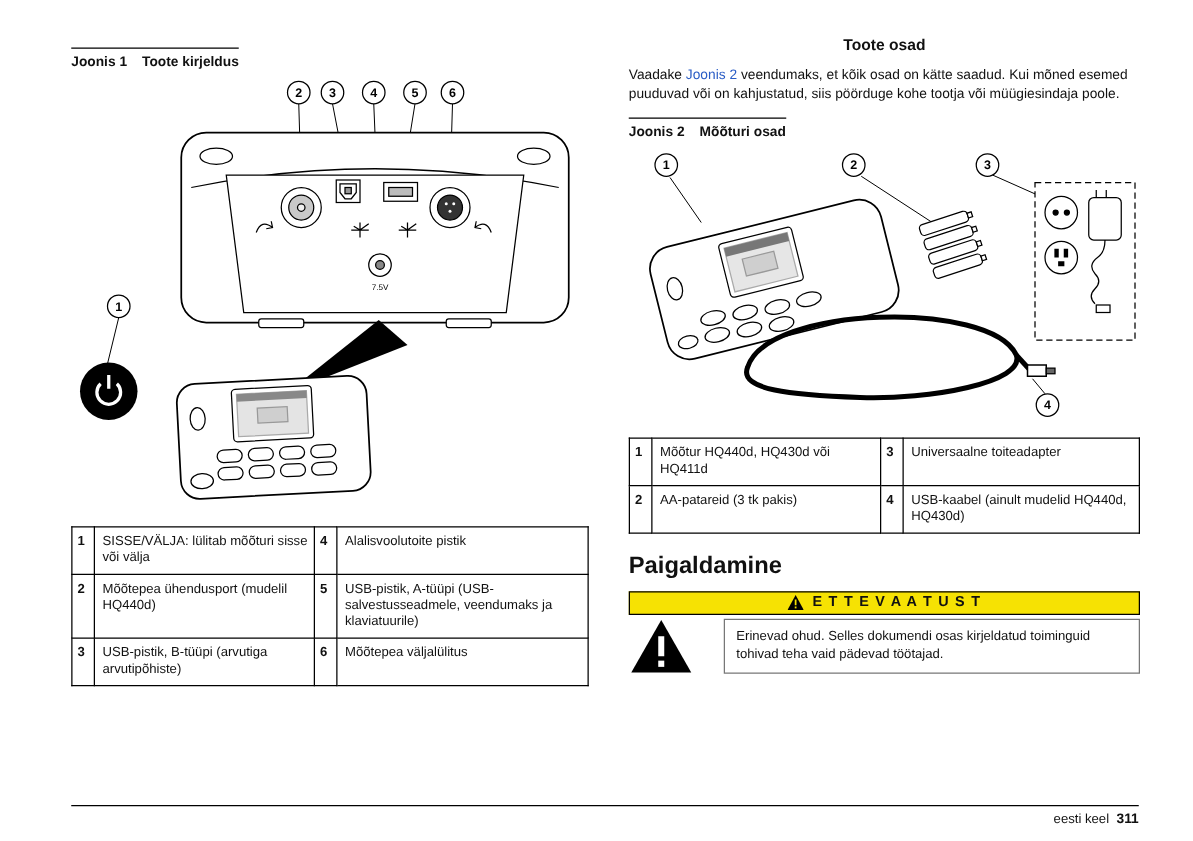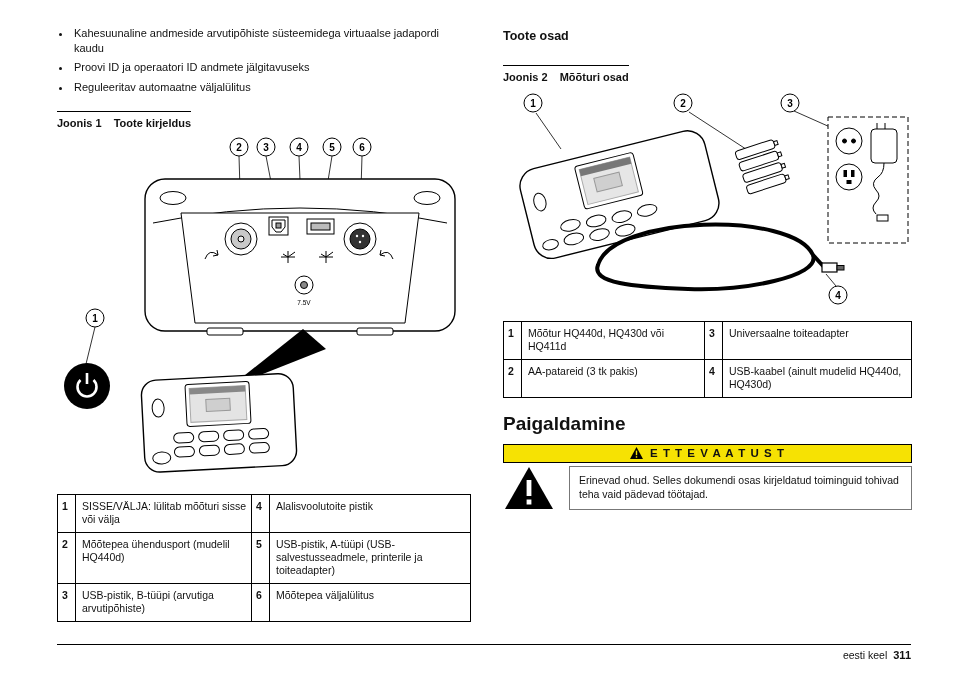--- a/index.html
+++ b/index.html
@@ -16,49 +16,44 @@
   .fig-caption { display:inline-block; margin-top:12px; border-top:1px solid #000; padding-top:5px;
                  font-size:11px; font-weight:bold; }
   .fig-caption .cap-label { margin-right:12px; }
 
   svg.fig { display:block; margin-top:2px; }
 
   table.parts-table { border-collapse:collapse; width:100%; font-size:10.5px; margin-top:13px; table-layout:fixed; }
   table.parts-table td { border:1px solid #000; padding:5px 5px 6px 6px; vertical-align:top; line-height:13px; }
   table.parts-table td.num { font-weight:bold; width:18px; padding-left:4px; padding-right:2px; }
 
-  .sec-title { font-size:12.5px; font-weight:bold; margin:3px 0 10px; }
+  .sec-title { font-size:12.5px; font-weight:bold; margin:3px 0 10px;text-align:center; }
   .big-title { font-size:19px; font-weight:bold; margin:15px 0 9px; }
   p.intro { font-size:11px; line-height:14.5px; margin:0; }
   a.fig-link { color:#2A5CC5; text-decoration:none; }
 
   .caution { margin-top:2px; }
   .caution-header { display:flex; align-items:center; justify-content:center; gap:7px;
                     background:#F6E203; border:1px solid #000; font-weight:bold; font-size:11.5px;
                     letter-spacing:1px; padding:2px 0 3px; }
-  .caution-body { display:flex; margin-top:3px; gap:14px; align-items:stretch; }
+  .caution-body { display:flex; margin-top:3px; gap:24px; align-items:stretch; }
   .caution-icon { flex:0 0 52px; display:flex; align-items:center; justify-content:center; }
   .caution-text { flex:1; border:1px solid #777; padding:7px 9px; font-size:10.5px; line-height:13.5px; }
 
   .footer { position:absolute; left:57px; top:644px; width:854px; border-top:1px solid #000;
             padding-top:4px; text-align:right; font-size:10.5px; }
   .footer b { margin-left:6px; font-size:11px; }
 </style>
 </head>
 <body>
 
 <div class="page">
 
   <div class="col-left">
 
-    <ul class="bullets">
-      <li>Kahesuunaline andmeside arvutipõhiste süsteemidega virtuaalse jadapordi kaudu</li>
-      <li>Proovi ID ja operaatori ID andmete jälgitavuseks</li>
-      <li>Reguleeritav automaatne väljalülitus</li>
-    </ul>
 
     <div class="fig-caption">
       <span class="cap-label">Joonis 1</span><span>Toote kirjeldus</span>
     </div>
 
     
     <svg class="fig" width="420" height="348" viewBox="0 0 420 348">
 
       <g stroke="#000" stroke-width="0.8" fill="none">
         <line x1="182" y1="23" x2="184" y2="90"></line>
@@ -174,36 +169,37 @@
           <tr>
         <td class="num">1</td>
         <td style="width:176px">SISSE/VÄLJA: lülitab mõõturi sisse või välja</td>
         <td class="num">4</td>
         <td>Alalisvoolutoite pistik</td>
       </tr>
       <tr>
         <td class="num">2</td>
         <td>Mõõtepea ühendusport (mudelil HQ440d)</td>
         <td class="num">5</td>
-        <td>USB-pistik, A-tüüpi (USB-salvestusseadmele, printerile ja toiteadapter)</td>
+        <td>USB-pistik, A-tüüpi (USB-salvestusseadmele, veendumaks ja klaviatuurile)</td>
       </tr>
       <tr>
         <td class="num">3</td>
         <td>USB-pistik, B-tüüpi (arvutiga arvutipõhiste)</td>
         <td class="num">6</td>
         <td>Mõõtepea väljalülitus</td>
       </tr>
     </tbody>
       </table>
   </div>
 
   <div class="col-right">
 
     <div class="sec-title">Toote osad</div>
 
+    <p class="intro"><span>Vaadake </span><a href="#" class="fig-link">Joonis 2</a><span> veendumaks, et kõik osad on kätte saadud. Kui mõned esemed puuduvad või on kahjustatud, siis pöörduge kohe tootja või müügiesindaja poole.</span></p>
 
     <div class="fig-caption">
       <span class="cap-label">Joonis 2</span><span>Mõõturi osad</span>
     </div>
 
     
     <svg class="fig" width="409" height="228" viewBox="0 0 409 228">
       <g stroke="#000" stroke-width="0.8">
         <line x1="33" y1="26" x2="58" y2="62"></line>
         <line x1="186" y1="25" x2="249" y2="66"></line>

